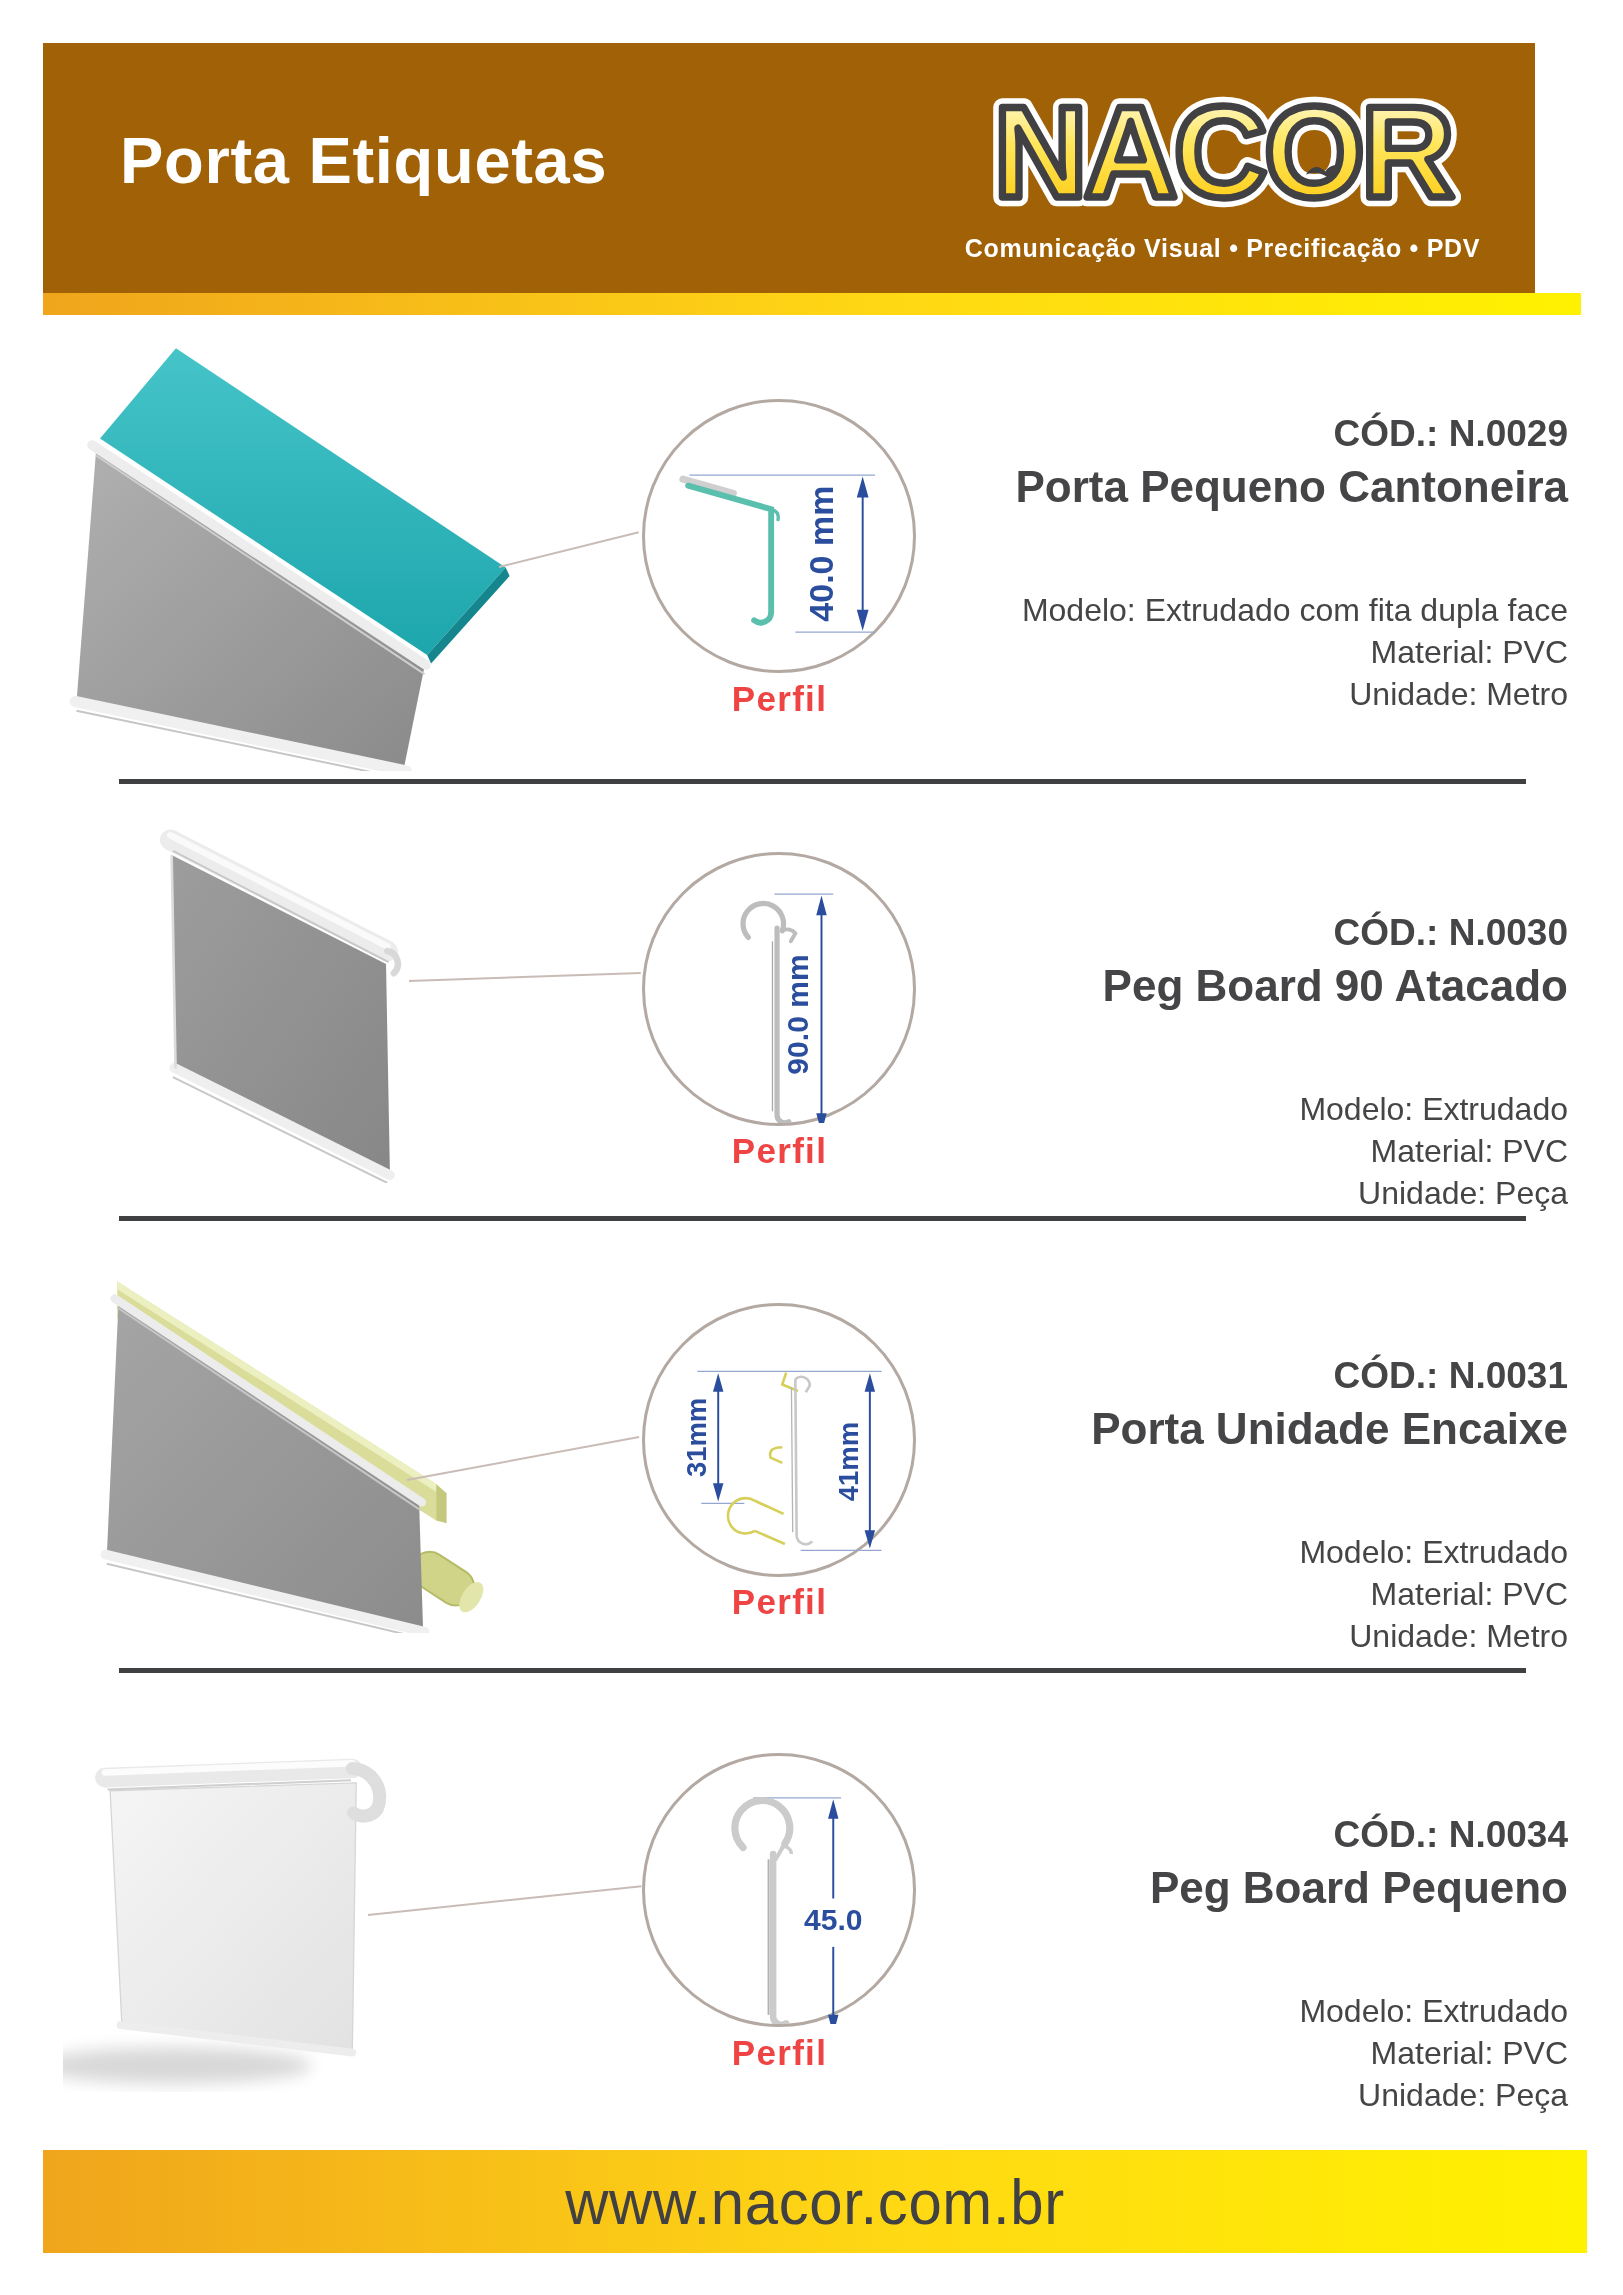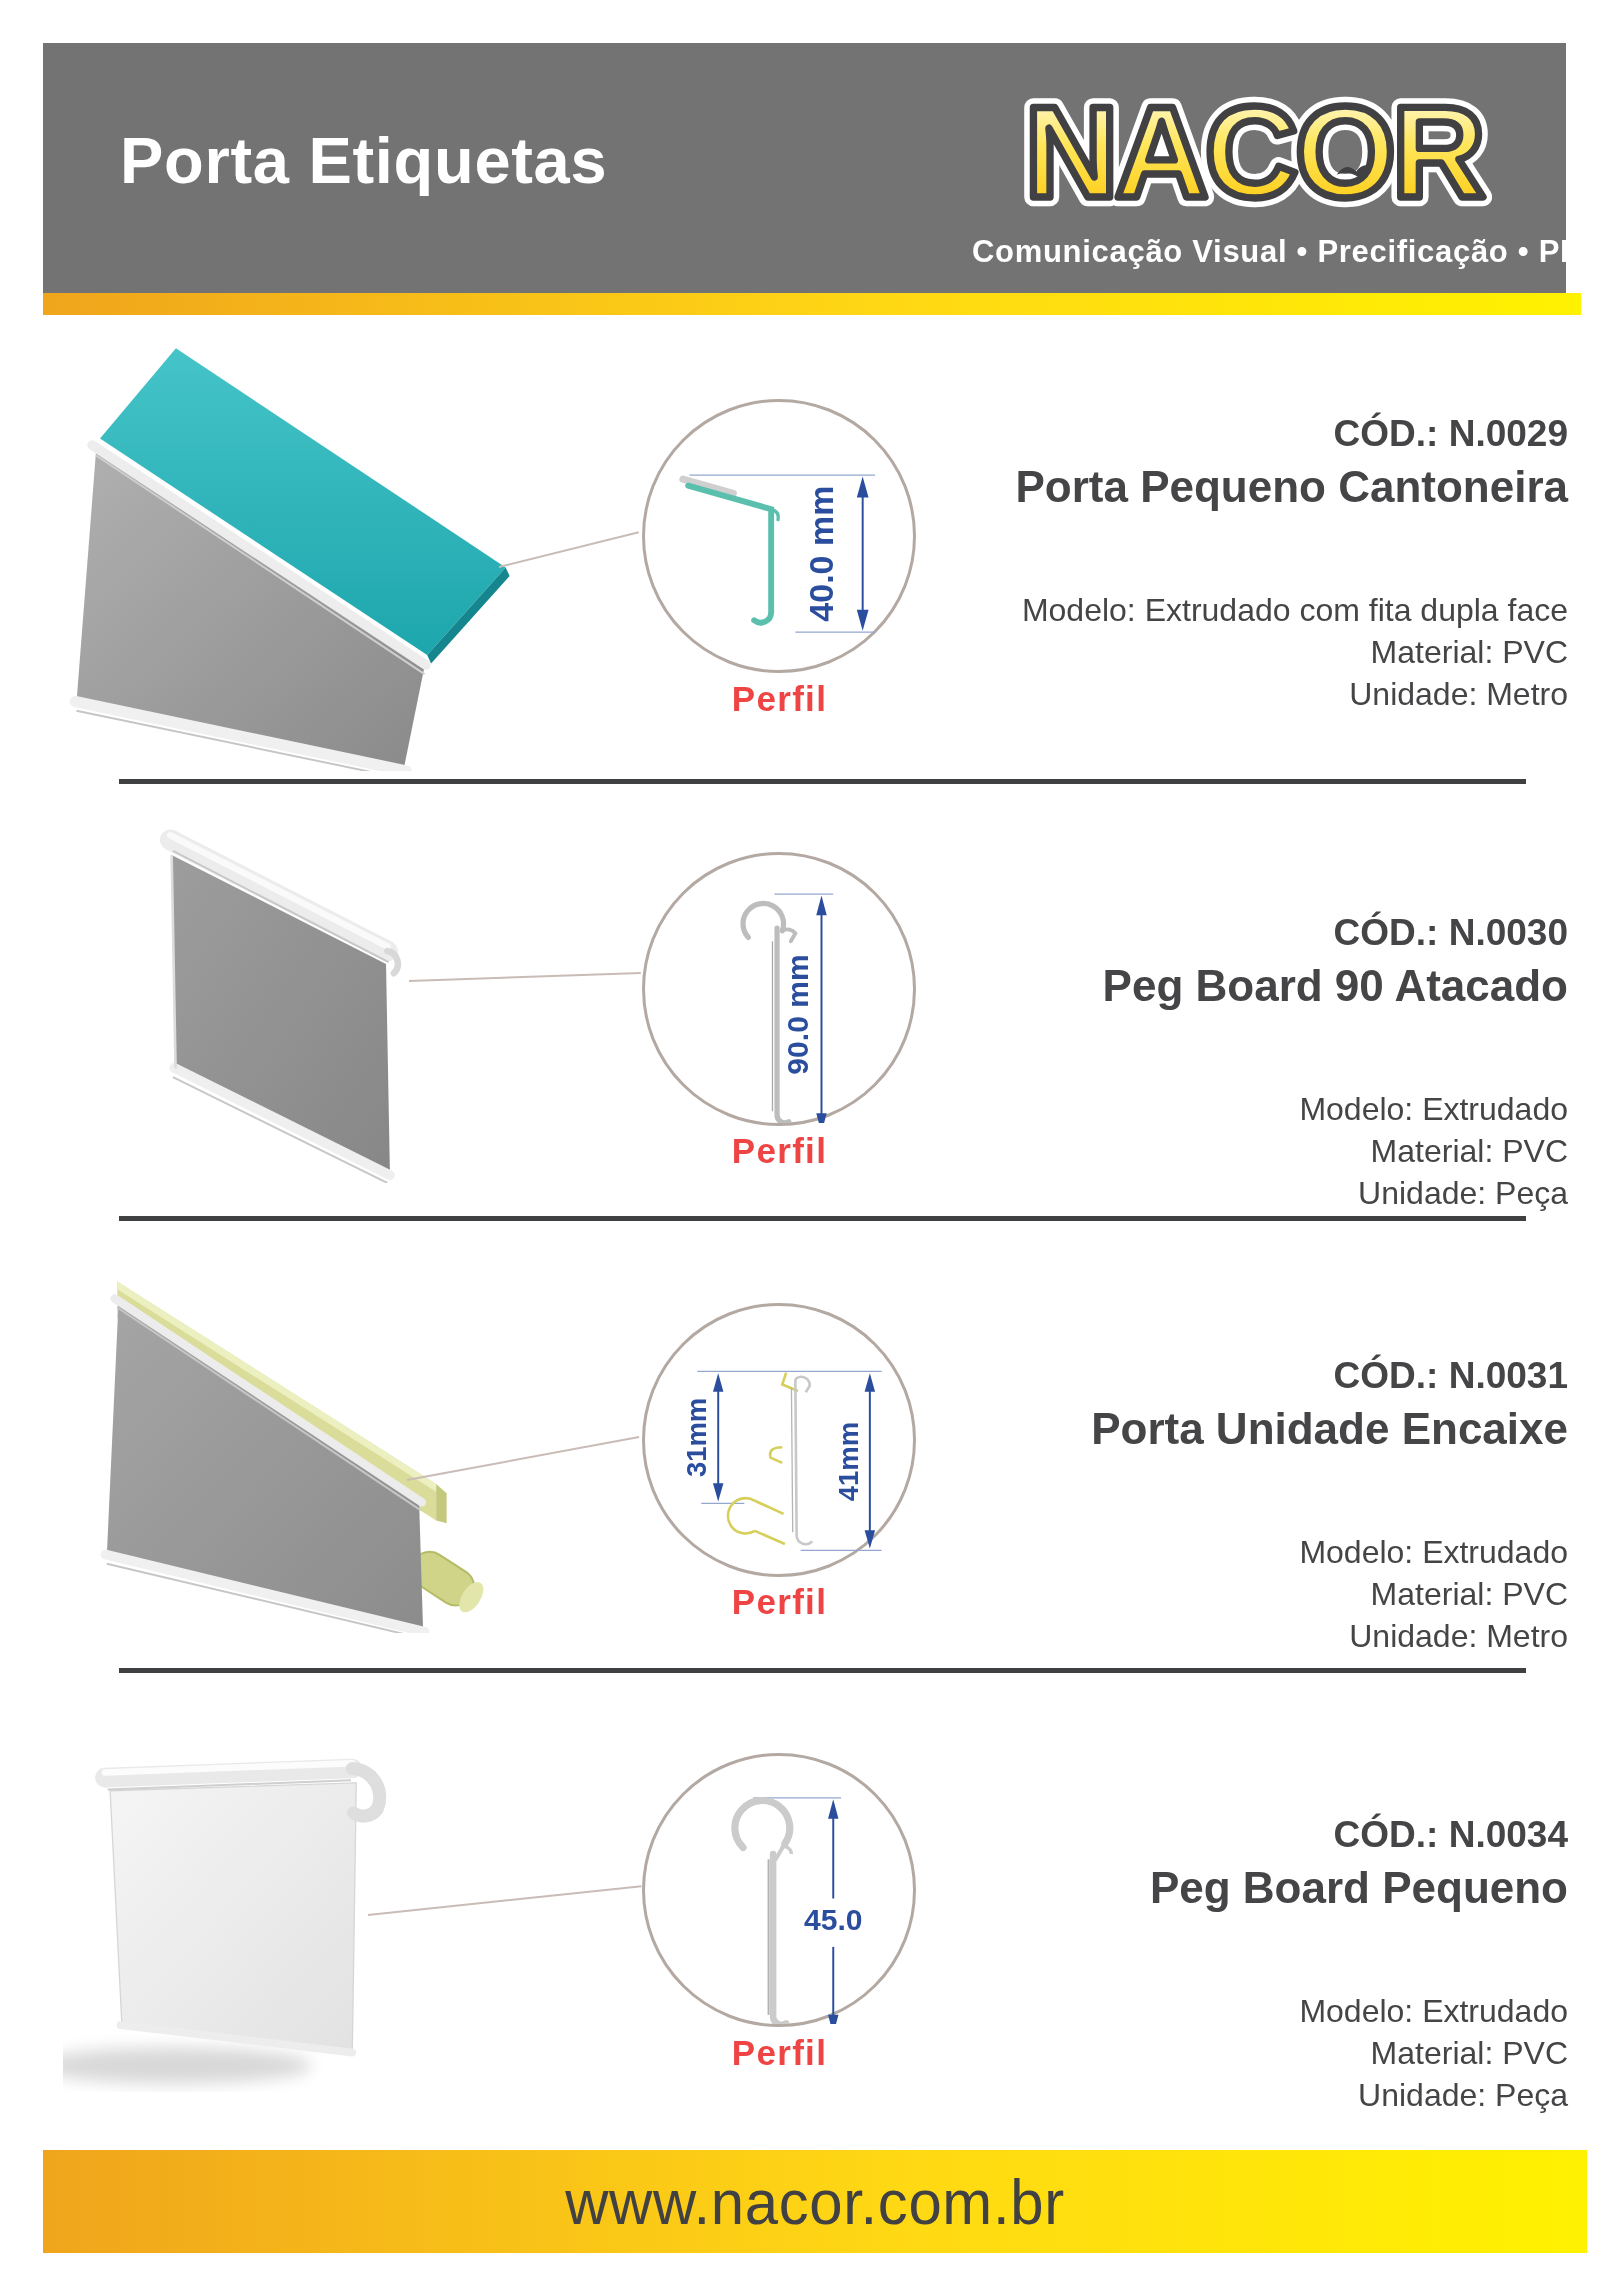--- a/index.html
+++ b/index.html
@@ -1,22 +1,22 @@
 <!DOCTYPE html>
 <html style="font-size:10.5px"><head>
 <meta charset="utf-8">
 <style>
   html,body{margin:0;padding:0;background:#ffffff;}
   body{width:1623px;height:2295px;position:relative;font-family:"Liberation Sans",sans-serif;overflow:hidden;}
 
   
-  .header{position:absolute;left:43px;top:43px;width:1492px;height:251px;background:#737373;padding-left:31px;}
+  .header{position:absolute;left:43px;top:43px;width:1492px;height:251px;background:#a16207;}
   .page-title{position:absolute;left:77px;top:80px;font-size:65px;font-weight:bold;color:#ffffff;letter-spacing:0.7px;white-space:nowrap;}
   .logo-box{position:absolute;right:31px;top:32px;width:563px;text-align:center;}
-  .logo-tagline{margin-top:5.2px;font-size:31px;font-weight:bold;color:#ffffff;letter-spacing:0.7px;white-space:nowrap;text-align:center;}
+  .logo-tagline{margin-top:5.2px;font-size:25px;font-weight:bold;color:#ffffff;letter-spacing:0.7px;white-space:nowrap;text-align:center;}
   .header-accent{position:absolute;left:43px;top:293px;width:1538px;height:21.6px;
     background:linear-gradient(90deg,#f0a51c 0%,#ffd814 55%,#fff200 100%);}
 
   
   .footer{position:absolute;left:43px;top:2150px;width:1544px;height:103px;
     background:linear-gradient(90deg,#f0a51c 0%,#ffd814 55%,#fff200 100%);
     display:flex;align-items:center;justify-content:center;}
   .footer-url{font-size:63px;color:#414042;transform:scaleX(.95);letter-spacing:0.7px;}
 
   

